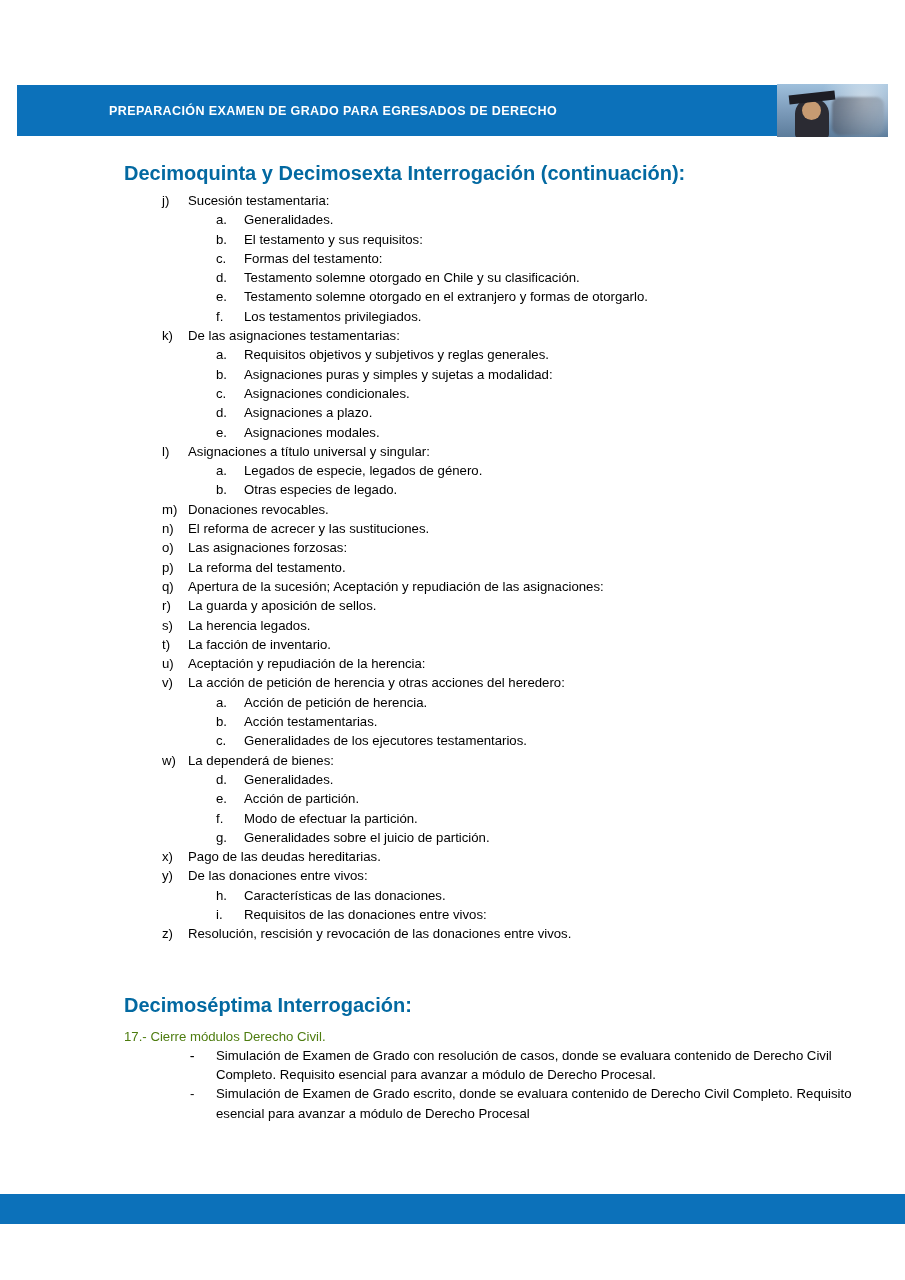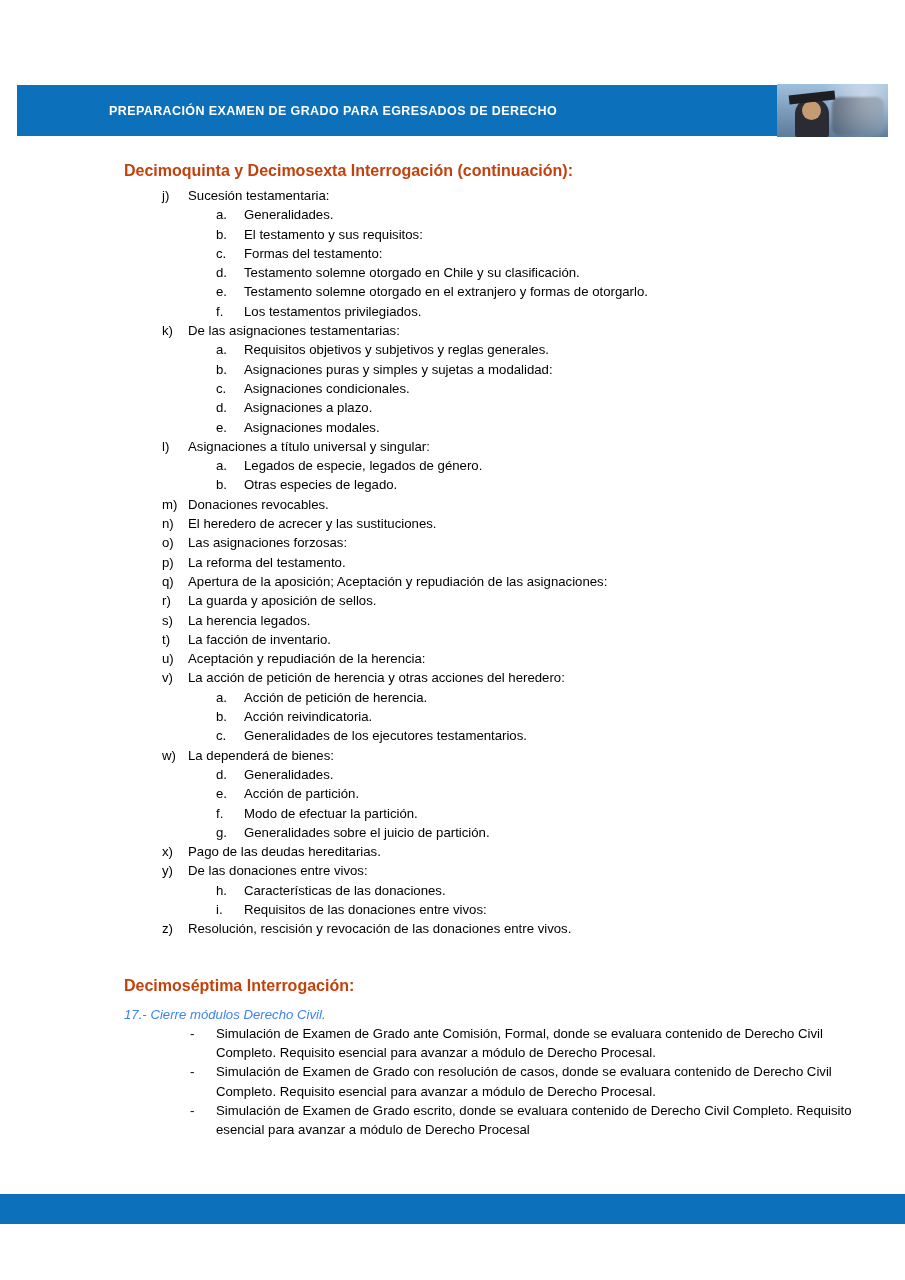--- a/index.html
+++ b/index.html
@@ -96,28 +96,28 @@
 
   
   .content {
     position: absolute;
     left: 0;
     top: 150px;
     width: 905px;
   }
 
   h1.section-heading {
-    font-size: 16px;
+    font-size: 20px;
     font-weight: bold;
-    color: #c2410c;
+    color: #0369a1;
     margin: 12px 0 6px 124px;
     font-family: "Liberation Sans", sans-serif;
   }
   h1.section-heading.second {
-    margin-top: 38px;
+    margin-top: 50px;
   }
 
   ul.lvl1 {
     list-style: none;
     margin: 0;
     padding: 0;
   }
   ul.lvl1 > li {
     position: relative;
     font-size: 13.2px;
@@ -149,22 +149,21 @@
     position: absolute;
     left: 216px;
     width: 26px;
     text-align: left;
   }
 
   .para {
     font-size: 13.2px;
     line-height: 19.3px;
     margin: 0 34px 0 124px;
-    color: #3b82f6;
-    font-style: italic;
+    color: #4d7c0f;
   }
   .para.first {
     margin-top: 10px;
   }
 
   ul.dashlist {
     list-style: none;
     margin: 0;
     padding: 0;
   }
@@ -242,36 +241,36 @@
       <li>
         <span class="marker">l)</span>
         <span>Asignaciones a título universal y singular:</span>
       </li>
       <ul class="lvl2">
         <li><span class="marker">a.</span><span>Legados de especie, legados de género.</span></li>
         <li><span class="marker">b.</span><span>Otras especies de legado.</span></li>
       </ul>
 
       <li><span class="marker">m)</span><span>Donaciones revocables.</span></li>
-      <li><span class="marker">n)</span><span>El heredero de acrecer y las sustituciones.</span></li>
+      <li><span class="marker">n)</span><span>El reforma de acrecer y las sustituciones.</span></li>
       <li><span class="marker">o)</span><span>Las asignaciones forzosas:</span></li>
       <li><span class="marker">p)</span><span>La reforma del testamento.</span></li>
-      <li><span class="marker">q)</span><span>Apertura de la aposición; Aceptación y repudiación de las asignaciones:</span></li>
+      <li><span class="marker">q)</span><span>Apertura de la sucesión; Aceptación y repudiación de las asignaciones:</span></li>
       <li><span class="marker">r)</span><span>La guarda y aposición de sellos.</span></li>
       <li><span class="marker">s)</span><span>La herencia legados.</span></li>
       <li><span class="marker">t)</span><span>La facción de inventario.</span></li>
       <li><span class="marker">u)</span><span>Aceptación y repudiación de la herencia:</span></li>
 
       <li>
         <span class="marker">v)</span>
         <span>La acción de petición de herencia y otras acciones del heredero:</span>
       </li>
       <ul class="lvl2">
         <li><span class="marker">a.</span><span>Acción de petición de herencia.</span></li>
-        <li><span class="marker">b.</span><span>Acción reivindicatoria.</span></li>
+        <li><span class="marker">b.</span><span>Acción testamentarias.</span></li>
         <li><span class="marker">c.</span><span>Generalidades de los ejecutores testamentarios.</span></li>
       </ul>
 
       <li>
         <span class="marker">w)</span>
         <span>La dependerá de bienes:</span>
       </li>
       <ul class="lvl2">
         <li><span class="marker">d.</span><span>Generalidades.</span></li>
         <li><span class="marker">e.</span><span>Acción de partición.</span></li>
@@ -292,21 +291,21 @@
 
       <li><span class="marker">z)</span><span>Resolución, rescisión y revocación de las donaciones entre vivos.</span></li>
 
     </ul>
 
     <h1 class="section-heading second">Decimoséptima Interrogación:</h1>
 
     <p class="para first">17.- Cierre módulos Derecho Civil.</p>
 
     <ul class="dashlist">
-      <li><span class="marker">-</span><span>Simulación de Examen de Grado ante Comisión, Formal, donde se evaluara contenido de Derecho Civil Completo. Requisito esencial para avanzar a módulo de Derecho Procesal.</span></li>
+      <li><span class="marker">-</span></li>
       <li><span class="marker">-</span><span>Simulación de Examen de Grado con resolución de casos, donde se evaluara contenido de Derecho Civil Completo. Requisito esencial para avanzar a módulo de Derecho Procesal.</span></li>
       <li><span class="marker">-</span><span>Simulación de Examen de Grado escrito, donde se evaluara contenido de Derecho Civil Completo. Requisito esencial para avanzar a módulo de Derecho Procesal</span></li>
     </ul>
 
   </div>
 
   <div class="footer-band"></div>
 
 </div>
 

